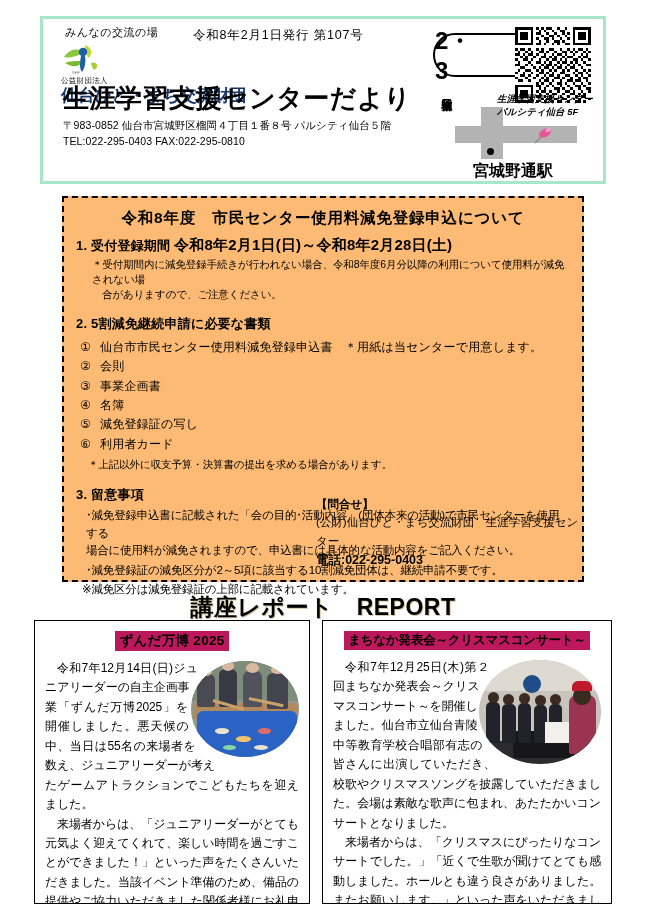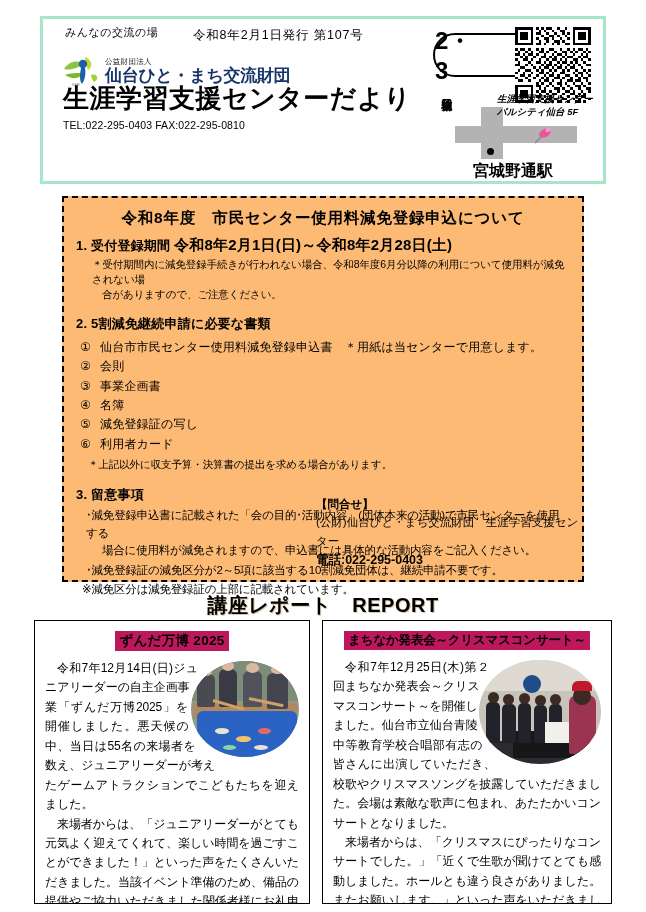--- a/index.html
+++ b/index.html
@@ -43,23 +43,24 @@
     top: 8px;
     font-size: 12.5px;
     letter-spacing: 0.8px;
     white-space: nowrap;
   }
 
   
   .logo-wrap {
     position: absolute;
     left: 18px;
-    top: 34px;
+    top: 22px;
     display: flex;
-    align-items: center;
+    align-items: flex-start;
+    flex-direction: column;
   }
   .logo-mark {
     width: 40px;
     height: 36px;
     position: relative;
     flex: none;
     margin-right: 4px;
   }
   .logo-text-col { line-height: 1; }
   .corp-type {
@@ -248,21 +249,21 @@
     font-size: 10.5px;
     margin: 4px 0 0 12px;
     letter-spacing: -0.1px;
   }
   .bullet-p {
     font-size: 11.5px;
     line-height: 1.5;
     margin: 3px 0 0 10px;
     letter-spacing: -0.2px;
   }
-  .bullet-p .cont { display: block; margin-left: 16px; }
+  .bullet-p .cont { display: block; margin-left: 0; }
   .kome-line {
     font-size: 11.5px;
     margin: 3px 0 0 6px;
     letter-spacing: -0.2px;
   }
   .inquiry {
     position: absolute;
     left: 252px;
     bottom: 10px;
     font-size: 11.5px;
@@ -271,21 +272,21 @@
   .inquiry .ih { font-weight: bold; }
   .inquiry .tel { font-weight: bold; font-size: 12.5px; }
 
   
   .report-heading {
     position: absolute;
     left: 0;
     top: 592px;
     width: 646px;
     text-align: center;
-    font-size: 20px;
+    font-size: 23px;
     font-weight: bold;
     letter-spacing: 0.5px;
     color: #000;
     text-shadow: 1px 1px 0 #d8c9a8, -0.5px -0.5px 0 #efe6d4;
   }
 
   .article {
     position: absolute;
     top: 620px;
     height: 284px;
@@ -377,20 +378,21 @@
       </div>
       <div class="logo-text-col">
         <div class="corp-type">公益財団法人</div>
         <div class="corp-name">仙台ひと・まち交流財団</div>
       </div>
     </div>
 
     <div class="main-title">生涯学習支援センターだより</div>
 
     <div class="contact-block">
+      <div>〒983-0852 仙台市宮城野区榴岡４丁目１番８号 パルシティ仙台５階</div>
       <div>TEL:022-295-0403  FAX:022-295-0810</div>
     </div>
 
     <div class="issue-badge">
       <span>2・3</span>
         <span class="mg">月号</span>
     </div>
 
     <div class="qr-box">
       <svg viewBox="0 0 29 29" width="76" height="76" shape-rendering="crispEdges">

